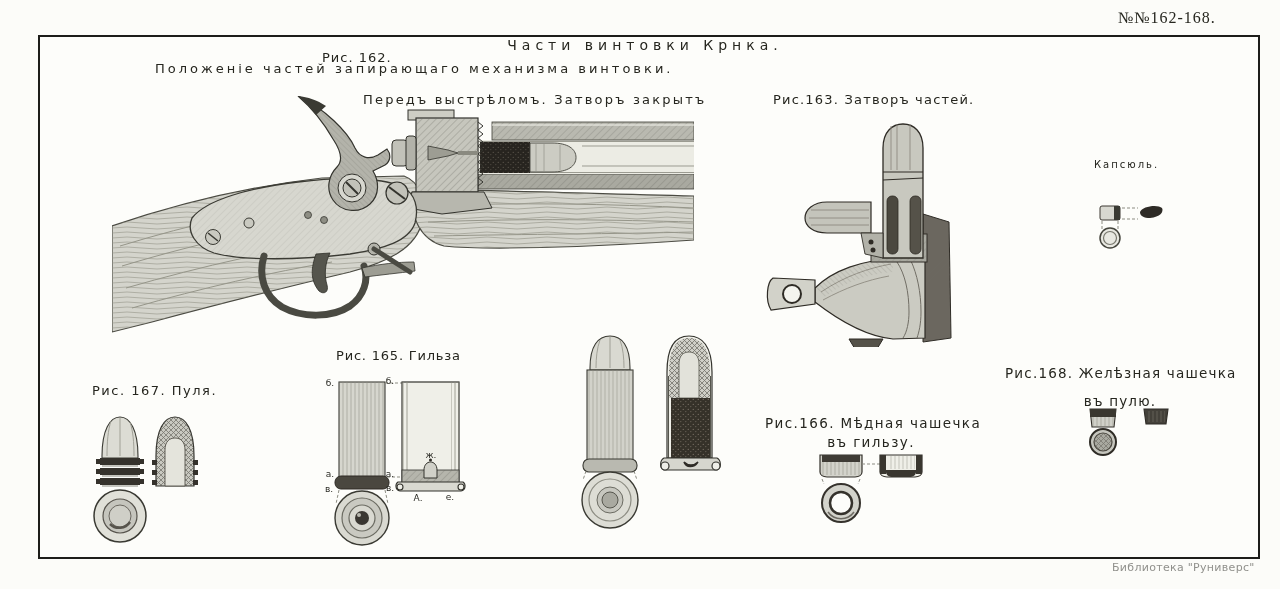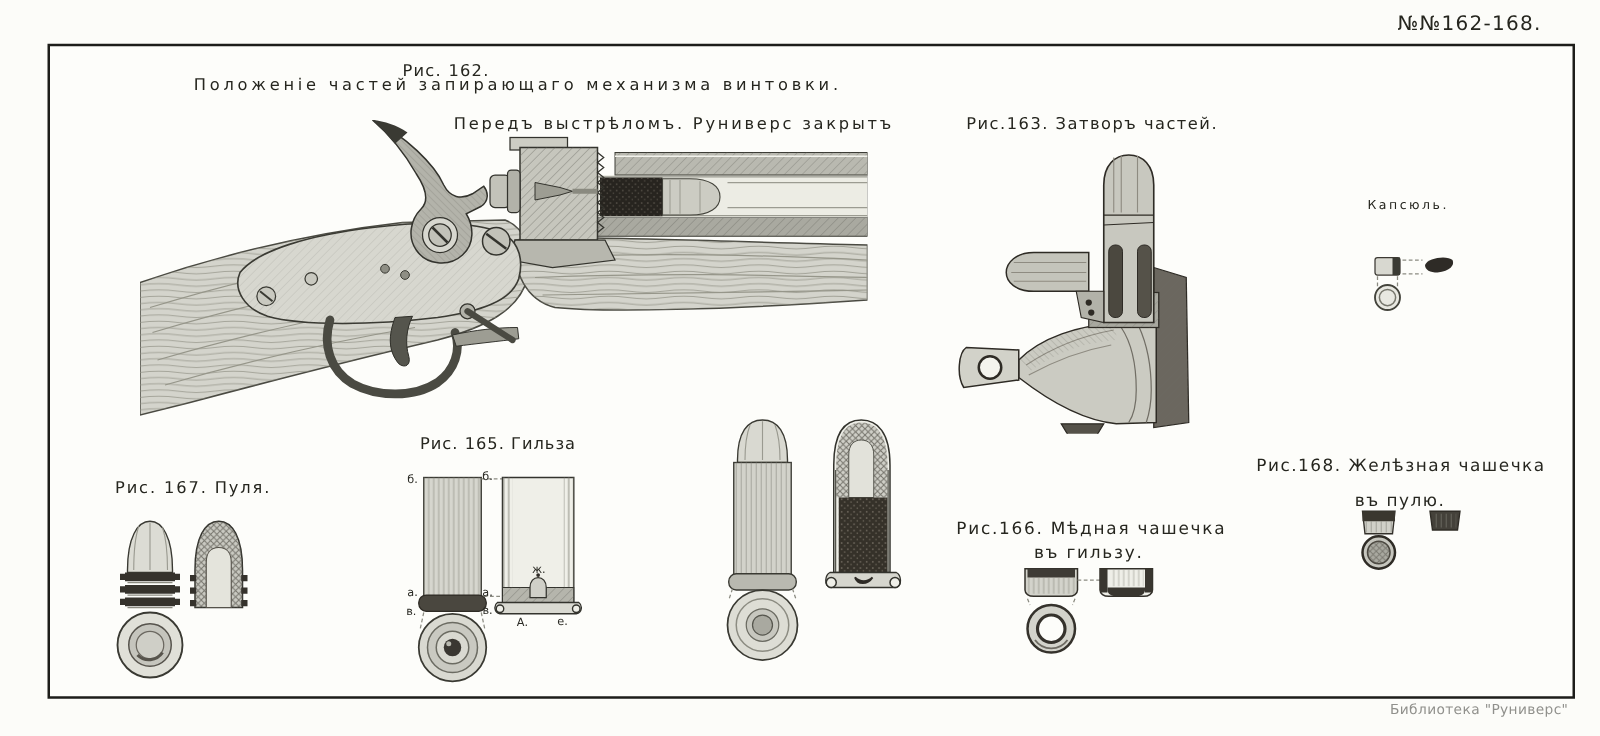--- a/index.html
+++ b/index.html
@@ -5,21 +5,21 @@
   html,body{margin:0;padding:0;background:#ffffff;}
   #plate{
     position:relative;width:1280px;height:589px;background:#fcfcf9;overflow:hidden;
     font-family:"DejaVu Sans",sans-serif;color:#23231e;
   }
   .border-frame{
     position:absolute;left:38px;top:35px;width:1222px;height:524px;
     border:2px solid #1d1d1a;box-sizing:border-box;background:#fdfdfa;
   }
   .cap{position:absolute;white-space:nowrap;color:#26261f;}
-  .sheet-number{left:1118px;top:9px;font-size:16px;letter-spacing:1px;}
+  .sheet-number{left:1118px;top:9px;font-size:16px;letter-spacing:1px;font-family:Liberation Serif, serif;}
   .page-title{left:445px;top:37px;width:400px;text-align:center;font-size:14px;letter-spacing:5px;}
   .fig162-label{left:322px;top:50px;font-size:13px;letter-spacing:1px;}
   .fig162-caption{left:155px;top:61px;font-size:13px;letter-spacing:3px;}
   .fig162-subcaption{left:363px;top:92px;font-size:13px;letter-spacing:2.2px;}
   .fig163-label{left:773px;top:92px;font-size:13px;letter-spacing:1.2px;}
   .capsule-label{left:1094px;top:159px;font-size:10px;letter-spacing:2px;}
   .fig164-label{left:500px;top:294px;font-size:13.5px;letter-spacing:1.2px;}
   .fig165-label{left:336px;top:348px;font-size:13px;letter-spacing:0.8px;}
   .fig167-label{left:92px;top:383px;font-size:13px;letter-spacing:1.5px;}
   .fig166-l1{left:765px;top:415px;width:212px;text-align:center;font-size:13.5px;letter-spacing:1.4px;}
@@ -55,23 +55,24 @@
       </pattern>
       <pattern id="wood" patternUnits="userSpaceOnUse" width="60" height="10">
         <path d="M0,2 Q15,0 30,2 T60,2 M0,7 Q15,5 30,7 T60,7" stroke="#8f8f83" stroke-width="0.8" fill="none"></path>
       </pattern>
     </defs>
   </svg>
 
   <div class="border-frame"></div>
 
   <div class="cap sheet-number">№№162-168.</div>
+  <div class="cap page-title">Части винтовки Крнка.</div>
   <div class="cap fig162-label">Рис. 162.</div>
   <div class="cap fig162-caption">Положеніе частей запирающаго механизма винтовки.</div>
-  <div class="cap fig162-subcaption">Передъ выстрѣломъ. Руниверс закрытъ</div>
+  <div class="cap fig162-subcaption">Передъ выстрѣломъ. Затворъ закрытъ</div>
   <div class="cap fig163-label">Рис.163. Затворъ частей.</div>
   <div class="cap capsule-label">Капсюль.</div>
   <div class="cap fig165-label">Рис. 165. Гильза</div>
   <div class="cap fig167-label">Рис. 167. Пуля.</div>
   <div class="cap fig166-l1">Рис.166. Мѣдная чашечка</div>
   <div class="cap fig166-l2">въ гильзу.</div>
   <div class="cap fig168-l1">Рис.168. Желѣзная чашечка</div>
   <div class="cap fig168-l2">въ пулю.</div>
   <div class="cap watermark">Библиотека "Руниверс"</div>
 

